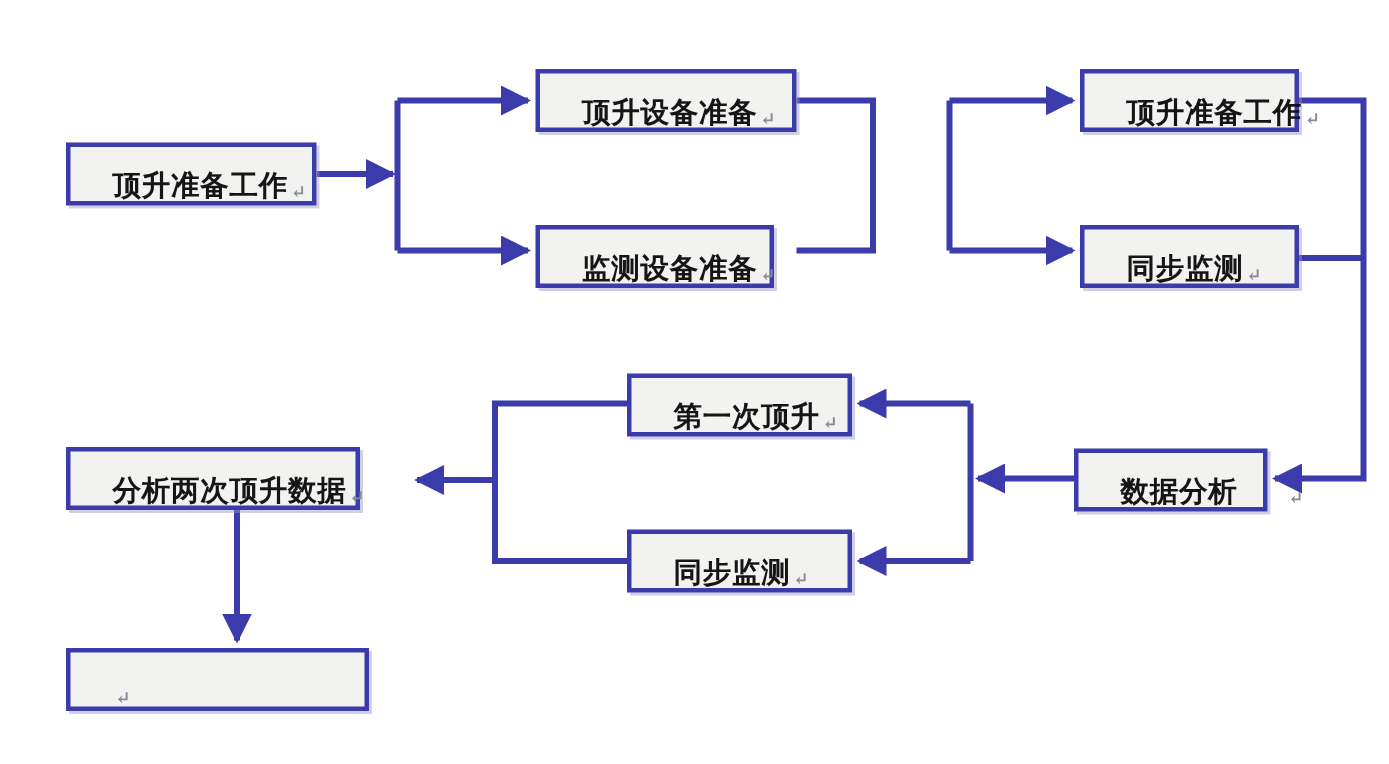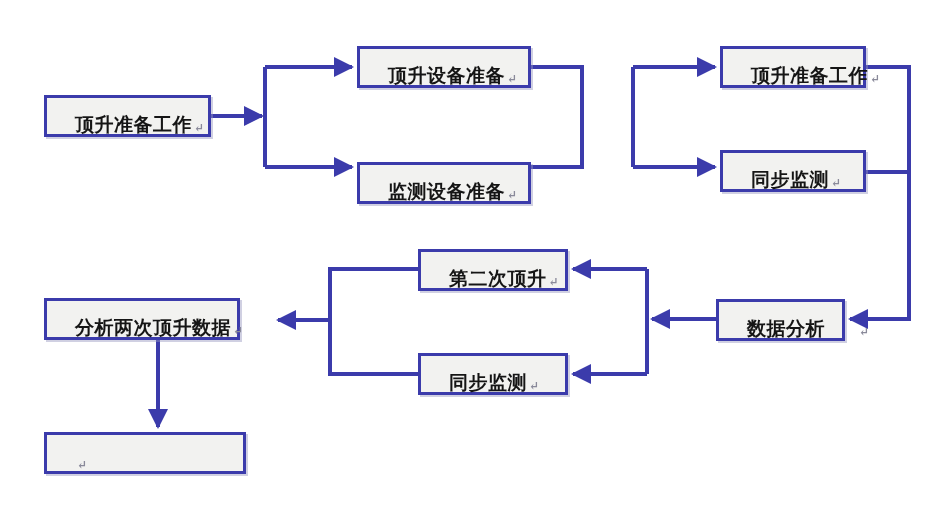--- a/index.html
+++ b/index.html
@@ -99,42 +99,42 @@
   <div class="node" style="left:44px; top:95px; width:167px; height:42px;">
     <span class="label">顶升准备工作</span>
     <span class="pilcrow">↵</span>
   </div>
 
   <div class="node" style="left:357px; top:46px; width:174px; height:42px;">
     <span class="label">顶升设备准备</span>
     <span class="pilcrow">↵</span>
   </div>
 
-  <div class="node" style="left:357px; top:162px; width:174px; height:42px;">
+  <div class="node" style="left:357px; top:150px; width:159px; height:42px;">
     <span class="label">监测设备准备</span>
     <span class="pilcrow">↵</span>
   </div>
 
   <div class="node" style="left:720px; top:46px; width:146px; height:42px;">
     <span class="label">顶升准备工作</span>
     <span class="pilcrow">↵</span>
   </div>
 
   <div class="node" style="left:720px; top:150px; width:146px; height:42px;">
     <span class="label">同步监测</span>
     <span class="pilcrow">↵</span>
   </div>
 
   <div class="node" style="left:716px; top:299px; width:129px; height:42px;gap:32px;">
     <span class="label">数据分析</span>
     <span class="pilcrow">↵</span>
   </div>
 
   <div class="node" style="left:418px; top:249px; width:150px; height:42px;">
-    <span class="label">第二次顶升</span>
+    <span class="label">第一次顶升</span>
     <span class="pilcrow">↵</span>
   </div>
 
   <div class="node" style="left:418px; top:353px; width:150px; height:42px;">
     <span class="label">同步监测</span>
     <span class="pilcrow">↵</span>
   </div>
 
   <div class="node" style="left:44px; top:298px; width:196px; height:42px;">
     <span class="label">分析两次顶升数据</span>

